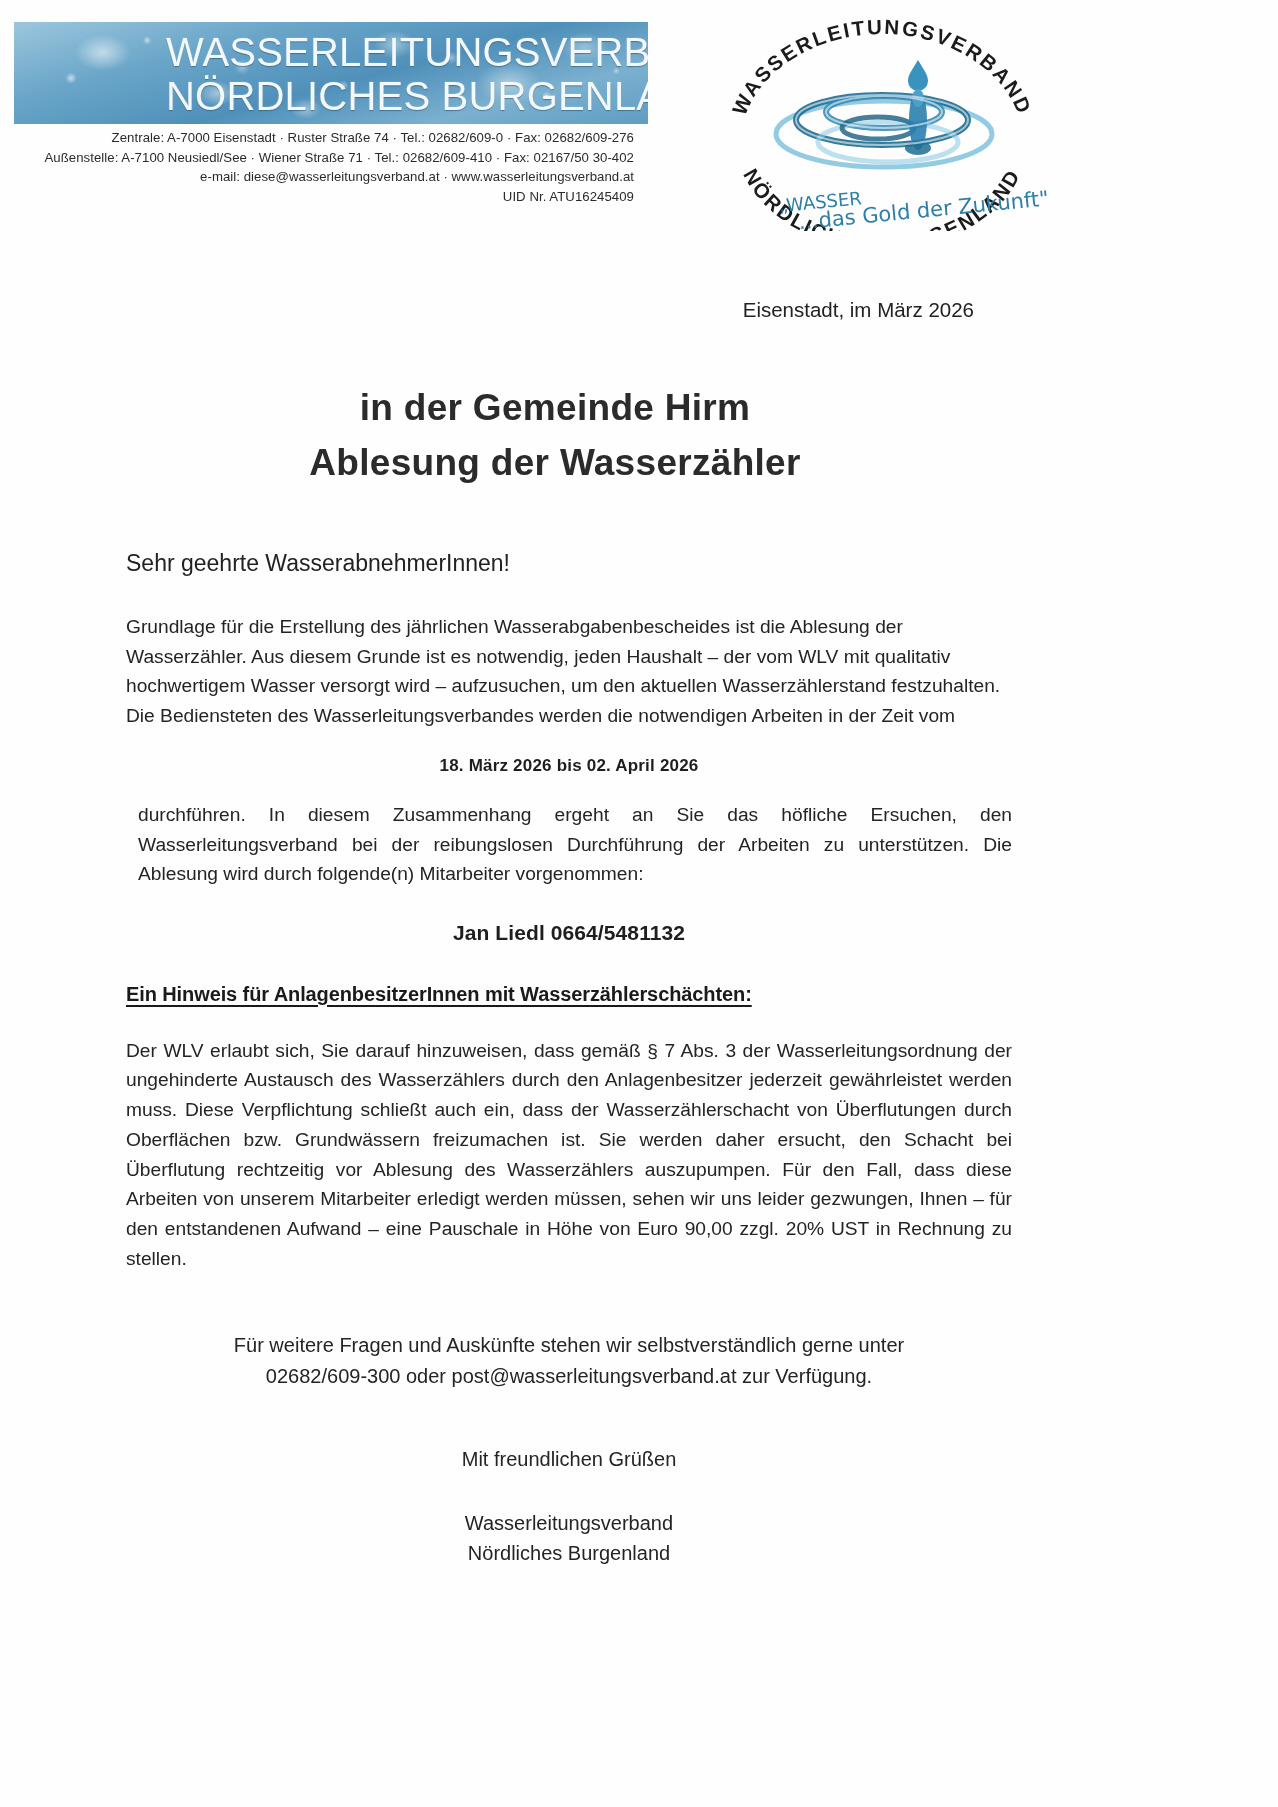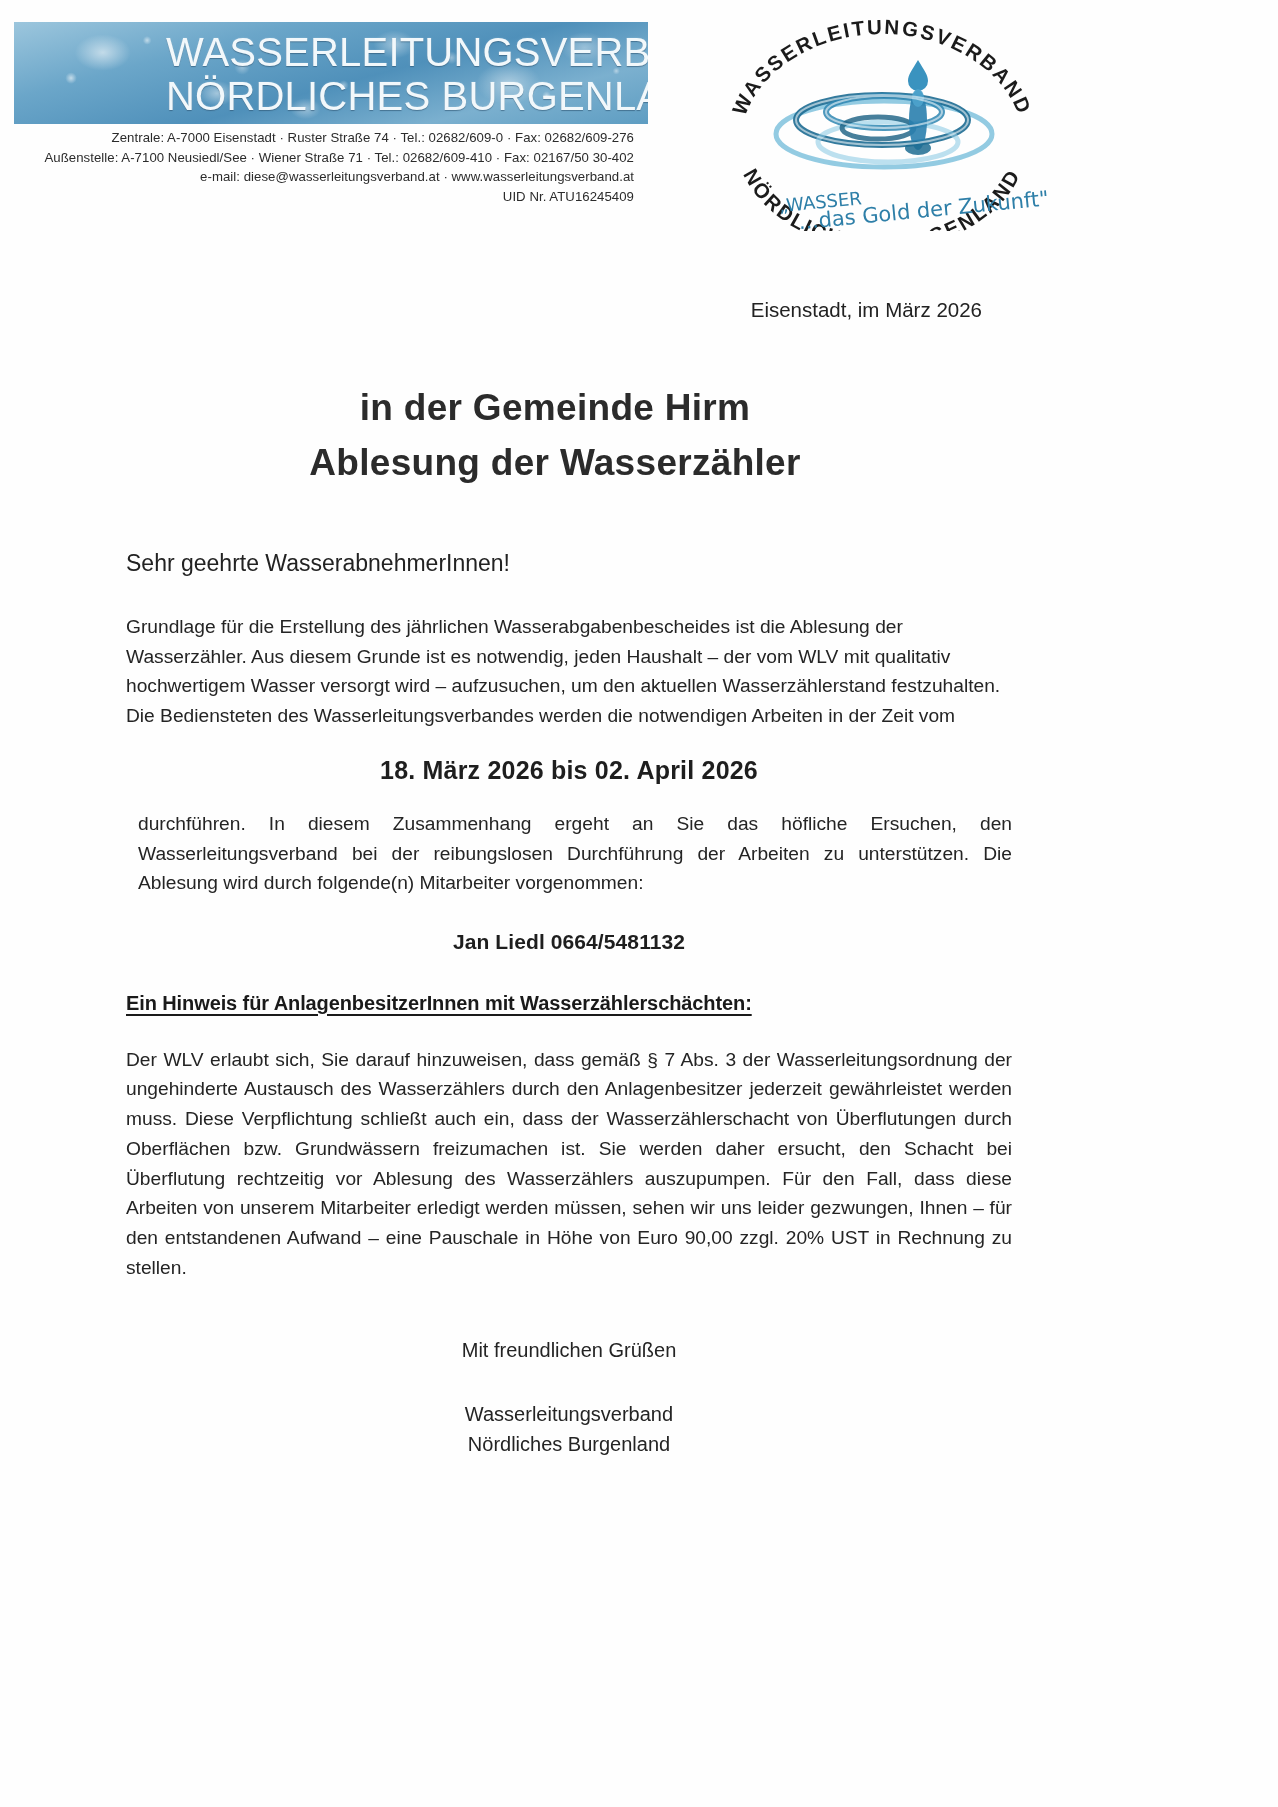--- a/index.html
+++ b/index.html
@@ -111,21 +111,21 @@
     line-height: 21px;
     transform: rotate(-5.5deg);
     transform-origin: left top;
   }
   .tagline .t1 { display: block; margin-left: 8px; font-size: 18px; }
   .tagline .t2 { display: block; margin-left: 26px; font-size: 21px; margin-top: -2px; }
 
   
   .dateline {
     position: absolute;
-    right: 296px;
+    right: 304px;
     top: 298px;
     font-size: 20.5px;
     color: #222;
     white-space: nowrap;
   }
 
   
   .doc-title {
     position: absolute;
     left: 0;
@@ -159,21 +159,21 @@
     margin: 0;
     font-size: 19.2px;
     line-height: 29.5px;
     color: #242424;
     text-align: left;
   }
   p.justify { text-align: justify; margin-left: 12px; }
 
   .centered-bold-date {
     text-align: center;
-    font-size: 25px;
+    font-size: 17px;
     font-weight: bold;
     color: #1e1e1e;
     margin: 26px 0 24px 0;
     letter-spacing: .2px;
   }
 
   .worker-name {
     text-align: center;
     font-size: 21px;
     font-weight: bold;
@@ -313,20 +313,24 @@
     <div class="centered-bold-date">18. März 2026 bis 02. April 2026</div>
 
     <p class="para justify">durchführen. In diesem Zusammenhang ergeht an Sie das höfliche Ersuchen, den Wasserleitungsverband bei der reibungslosen Durchführung der Arbeiten zu unterstützen. Die Ablesung wird durch folgende(n) Mitarbeiter vorgenommen:</p>
 
     <div class="worker-name">Jan Liedl 0664/5481132</div>
 
     <div class="notice-heading">Ein Hinweis für AnlagenbesitzerInnen mit Wasserzählerschächten:</div>
 
     <p class="notice-body">Der WLV erlaubt sich, Sie darauf hinzuweisen, dass gemäß § 7 Abs. 3 der Wasserleitungsordnung der ungehinderte Austausch des Wasserzählers durch den Anlagenbesitzer jederzeit gewährleistet werden muss. Diese Verpflichtung schließt auch ein, dass der Wasserzählerschacht von Überflutungen durch Oberflächen bzw. Grundwässern freizumachen ist. Sie werden daher ersucht, den Schacht bei Überflutung rechtzeitig vor Ablesung des Wasserzählers auszupumpen. Für den Fall, dass diese Arbeiten von unserem Mitarbeiter erledigt werden müssen, sehen wir uns leider gezwungen, Ihnen – für den entstandenen Aufwand – eine Pauschale in Höhe von Euro 90,00 zzgl. 20% UST in Rechnung zu stellen.</p>
 
+    <div class="closing-block">
+      <span class="cl">Für weitere Fragen und Auskünfte stehen wir selbstverständlich gerne unter</span>
+      <span class="cl">02682/609-300 oder post@wasserleitungsverband.at zur Verfügung.</span>
+    </div>
 
     <div class="regards">Mit freundlichen Grüßen</div>
 
     <div class="signature">
       <span class="sg">Wasserleitungsverband</span>
       <span class="sg">Nördliches Burgenland</span>
     </div>
 
   </div>
 

